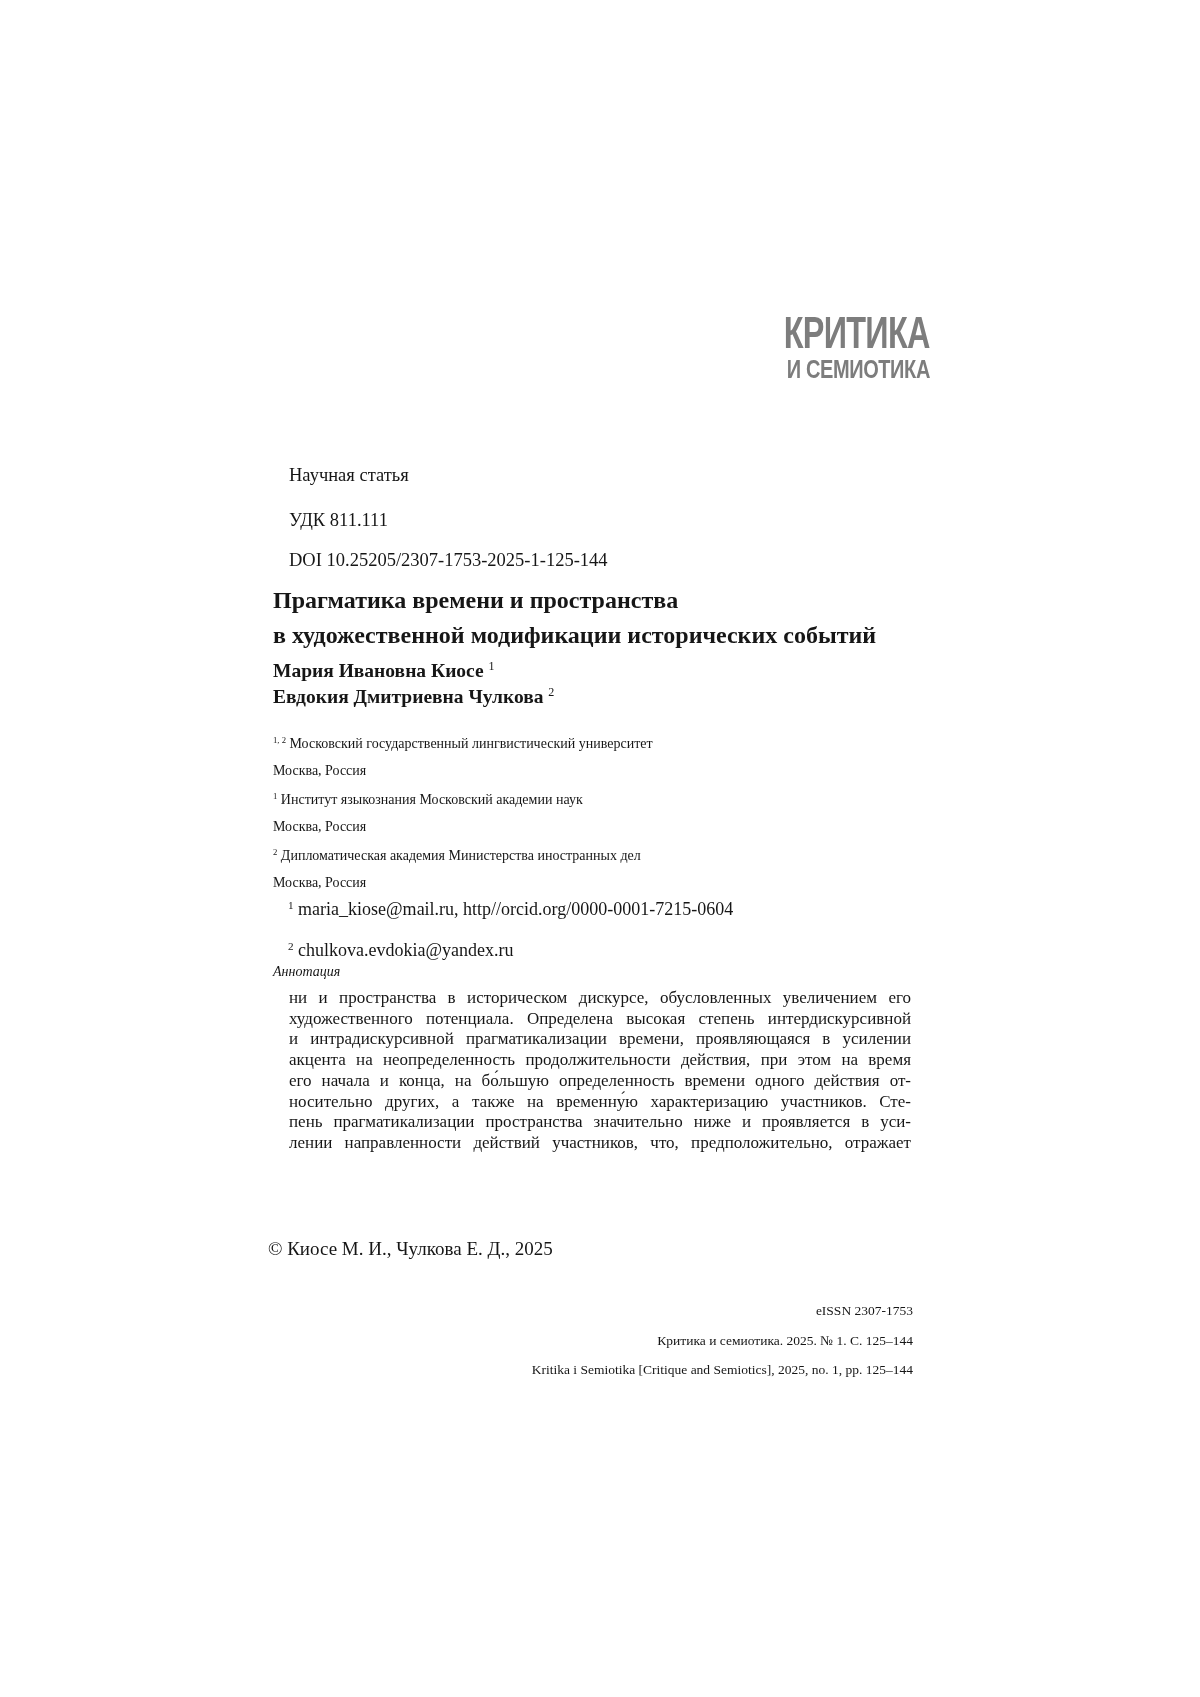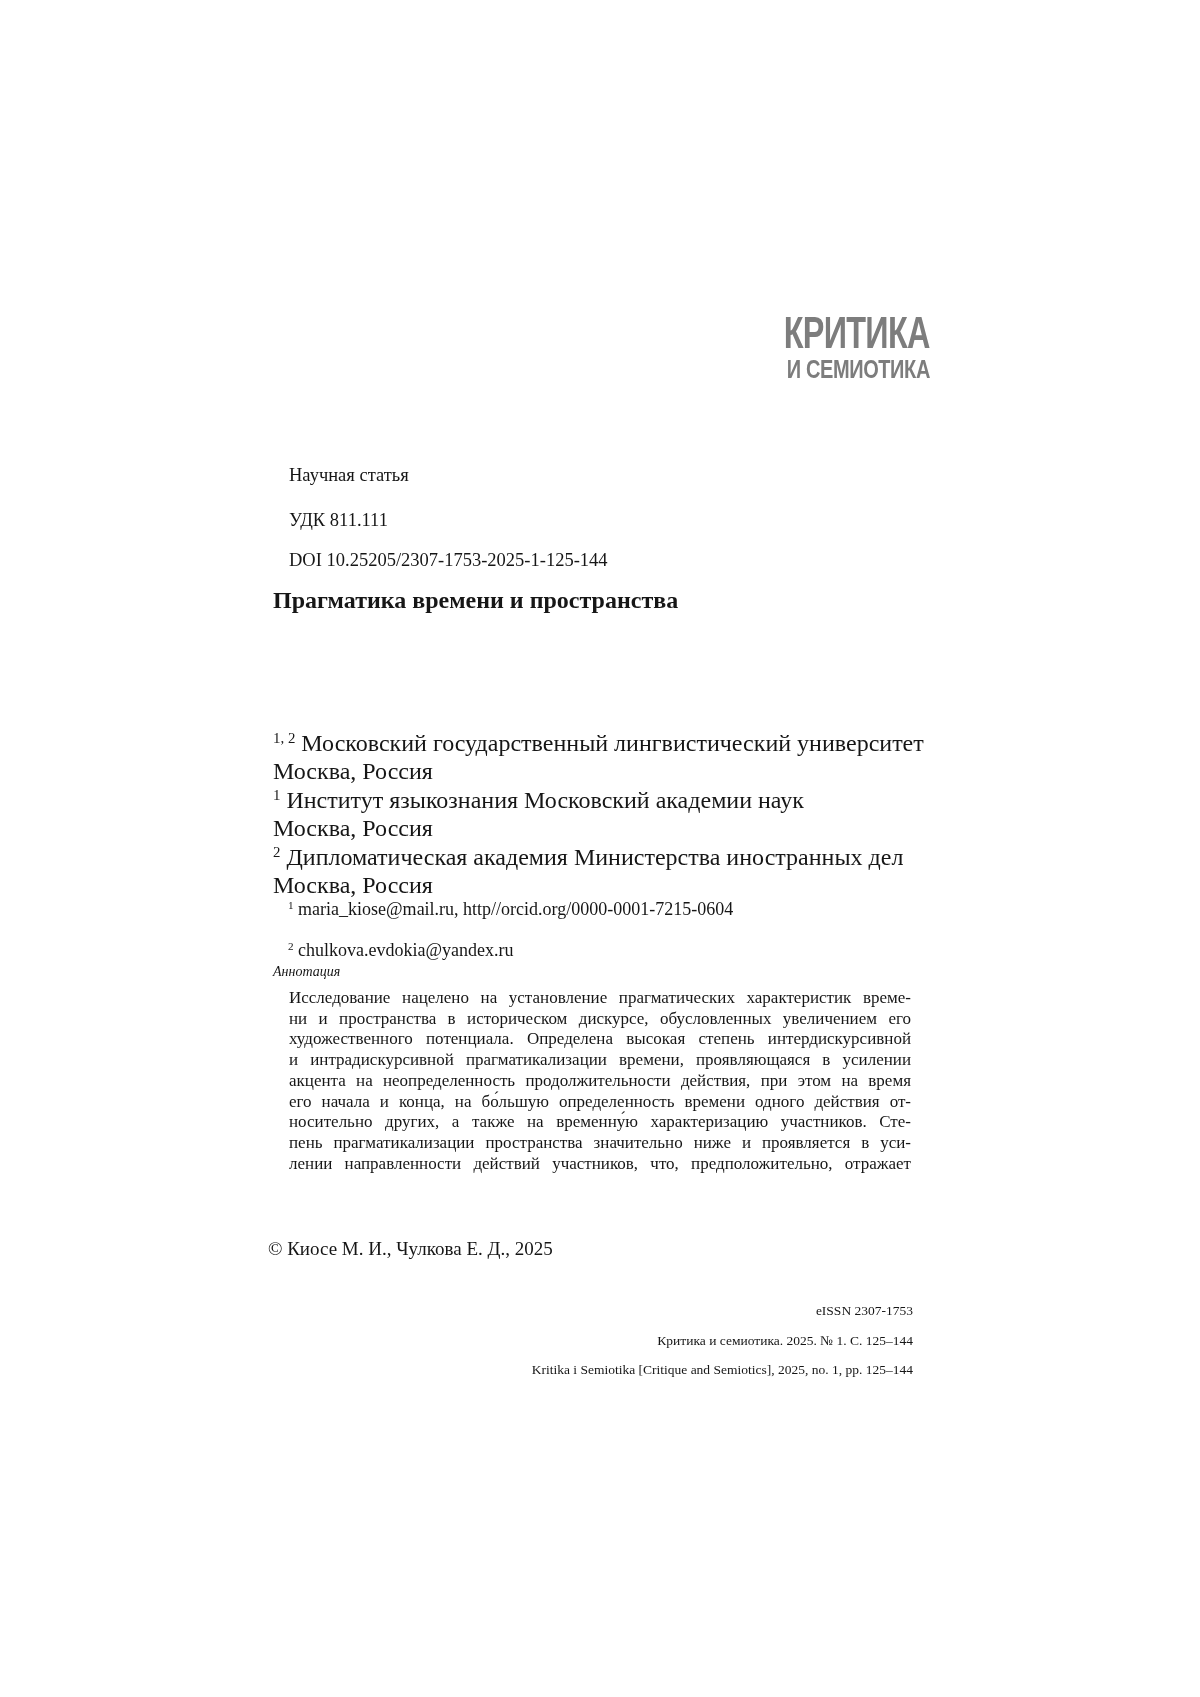--- a/index.html
+++ b/index.html
@@ -39,21 +39,21 @@
   .title {
     position:absolute; left:273px; top:583px;
     margin:0; font-size:24px; font-weight:bold; line-height:35px;
   }
   
   .authors { position:absolute; left:273px; top:659px; font-size:19.5px; font-weight:bold; line-height:23px; }
   .authors p { margin:0; }
   sup { font-size:0.62em; vertical-align:baseline; position:relative; top:-0.55em; font-weight:normal; }
   .authors sup { font-weight:normal; }
   
-  .affiliations { position:absolute; left:273px; top:731px; font-size:24px; line-height:25px; }
+  .affiliations { position:absolute; left:273px; top:731px; font-size:14px; line-height:25px; }
   .aff-group { margin:0 0 4px 0; }
   
   .contacts { position:absolute; left:273px; top:882px; font-size:18px; line-height:24px; }
   .contacts p { margin:15px; }
   
   .abstract { position:absolute; left:273px; top:961px; }
   .abstract-heading { margin:0; font-style:italic; font-size:14px; line-height:22px; }
   .abstract-body { margin:5px 0 0 16px; width:622px; font-size:17px; line-height:20.7px; }
   .jline { text-align:justify; text-align-last:justify; }
   .jline-last { text-align:left; }
@@ -74,22 +74,27 @@
   </div>
 
   <div class="meta">
     <p class="article-type">Научная статья</p>
     <p class="udc">УДК 811.111</p>
     <p class="doi">DOI 10.25205/2307-1753-2025-1-125-144</p>
   </div>
 
   <h1 class="title">
     <span>Прагматика времени и пространства</span><br>
+    <span>в художественной модификации исторических событий</span>
   </h1>
 
+  <div class="authors">
+    <p><span>Мария Ивановна Киосе</span> <sup>1</sup></p>
+    <p><span>Евдокия Дмитриевна Чулкова</span> <sup>2</sup></p>
+  </div>
 
   <div class="affiliations">
     <p class="aff-group">
       <sup>1, 2</sup>
       <span>Московский государственный лингвистический университет</span><br>
       <span>Москва, Россия</span>
     </p>
     <p class="aff-group">
       <sup>1</sup>
       <span>Институт языкознания Московский академии наук</span><br>
@@ -103,21 +108,20 @@
   </div>
 
   <div class="contacts">
     <p><sup>1</sup> <span>maria_kiose@mail.ru, http//orcid.org/0000-0001-7215-0604</span></p>
     <p><sup>2</sup> <span>chulkova.evdokia@yandex.ru</span></p>
   </div>
 
   <div class="abstract">
     <p class="abstract-heading">Аннотация</p>
     <div class="abstract-body">
-      <div class="jline">Исследование нацелено на установление прагматических характеристик време-</div>
       <div class="jline">ни и пространства в историческом дискурсе, обусловленных увеличением его</div>
       <div class="jline">художественного потенциала. Определена высокая степень интердискурсивной</div>
       <div class="jline">и интрадискурсивной прагматикализации времени, проявляющаяся в усилении</div>
       <div class="jline">акцента на неопределенность продолжительности действия, при этом на время</div>
       <div class="jline">его начала и конца, на бо́льшую определенность времени одного действия от-</div>
       <div class="jline">носительно других, а также на временну́ю характеризацию участников. Сте-</div>
       <div class="jline">пень прагматикализации пространства значительно ниже и проявляется в уси-</div>
       <div class="jline">лении направленности действий участников, что, предположительно, отражает</div>
     </div>
   </div>

